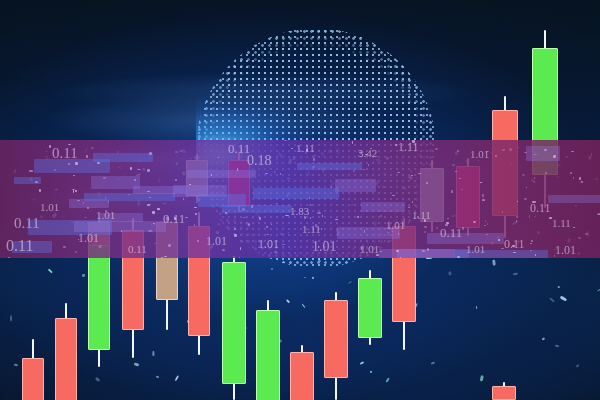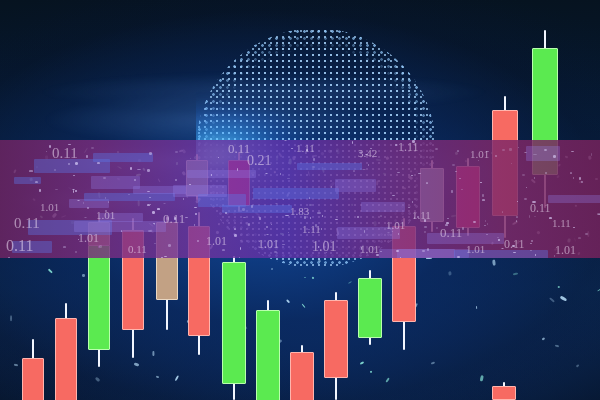--- a/index.html
+++ b/index.html
@@ -600,21 +600,21 @@
       <div style="position: absolute; left: 513px; top: 111.7px; width: 2.5px; height: 1.5px; background: rgba(225, 215, 255, 0.63); border-radius: 40%;"></div>
       <div style="position: absolute; left: 242.8px; top: 77.2px; width: 3.4px; height: 1.3px; background: rgba(225, 215, 255, 0.37); border-radius: 40%;"></div>
       <div style="position: absolute; left: 320.6px; top: 87.8px; width: 1.7px; height: 2.4px; background: rgba(225, 215, 255, 0.51); border-radius: 40%;"></div>
       <div style="position: absolute; left: 545px; top: 31.7px; width: 2.3px; height: 2.5px; background: rgba(225, 215, 255, 0.39); border-radius: 40%;"></div>
       <div style="position: absolute; left: 577.5px; top: 96.9px; width: 3.4px; height: 2.2px; background: rgba(225, 215, 255, 0.21); border-radius: 40%;"></div>
       <div style="position: absolute; left: 515.6px; top: 75.9px; width: 2.5px; height: 2.1px; background: rgba(225, 215, 255, 0.3); border-radius: 40%;"></div>
       <div style="position: absolute; left: 193.7px; top: 84px; width: 1.3px; height: 2.4px; background: rgba(225, 215, 255, 0.47); border-radius: 40%;"></div>
       <div style="position: absolute; left: 121.3px; top: 90px; width: 1.1px; height: 1.5px; background: rgba(225, 215, 255, 0.48); border-radius: 40%;"></div>
       <div class="bnum" style="left: 52px; top: 6px; font-size: 15px;">0.11</div>
       <div class="bnum" style="left: 228px; top: 2px; font-size: 13px;">0.11</div>
-      <div class="bnum" style="left: 247px; top: 14px; font-size: 14px;">0.21</div>
+      <div class="bnum" style="left: 247px; top: 14px; font-size: 14px;">0.18</div>
       <div class="bnum" style="left: 296px; top: 3px; font-size: 11px;">1.11</div>
       <div class="bnum" style="left: 398px; top: 1px; font-size: 12px;">1.11</div>
       <div class="bnum" style="left: 358px; top: 8px; font-size: 11px;">3.42</div>
       <div class="bnum" style="left: 470px; top: 9px; font-size: 11px;">1.01</div>
       <div class="bnum" style="left: 40px; top: 62px; font-size: 11px;">1.01</div>
       <div class="bnum" style="left: 14px; top: 76px; font-size: 15px;">0.11</div>
       <div class="bnum" style="left: 96px; top: 70px; font-size: 11px;">1.01</div>
       <div class="bnum" style="left: 6px; top: 98px; font-size: 16px;">0.11</div>
       <div class="bnum" style="left: 78px; top: 92px; font-size: 12px;">1.01</div>
       <div class="bnum" style="left: 163px; top: 72px; font-size: 13px;">0.11</div>

